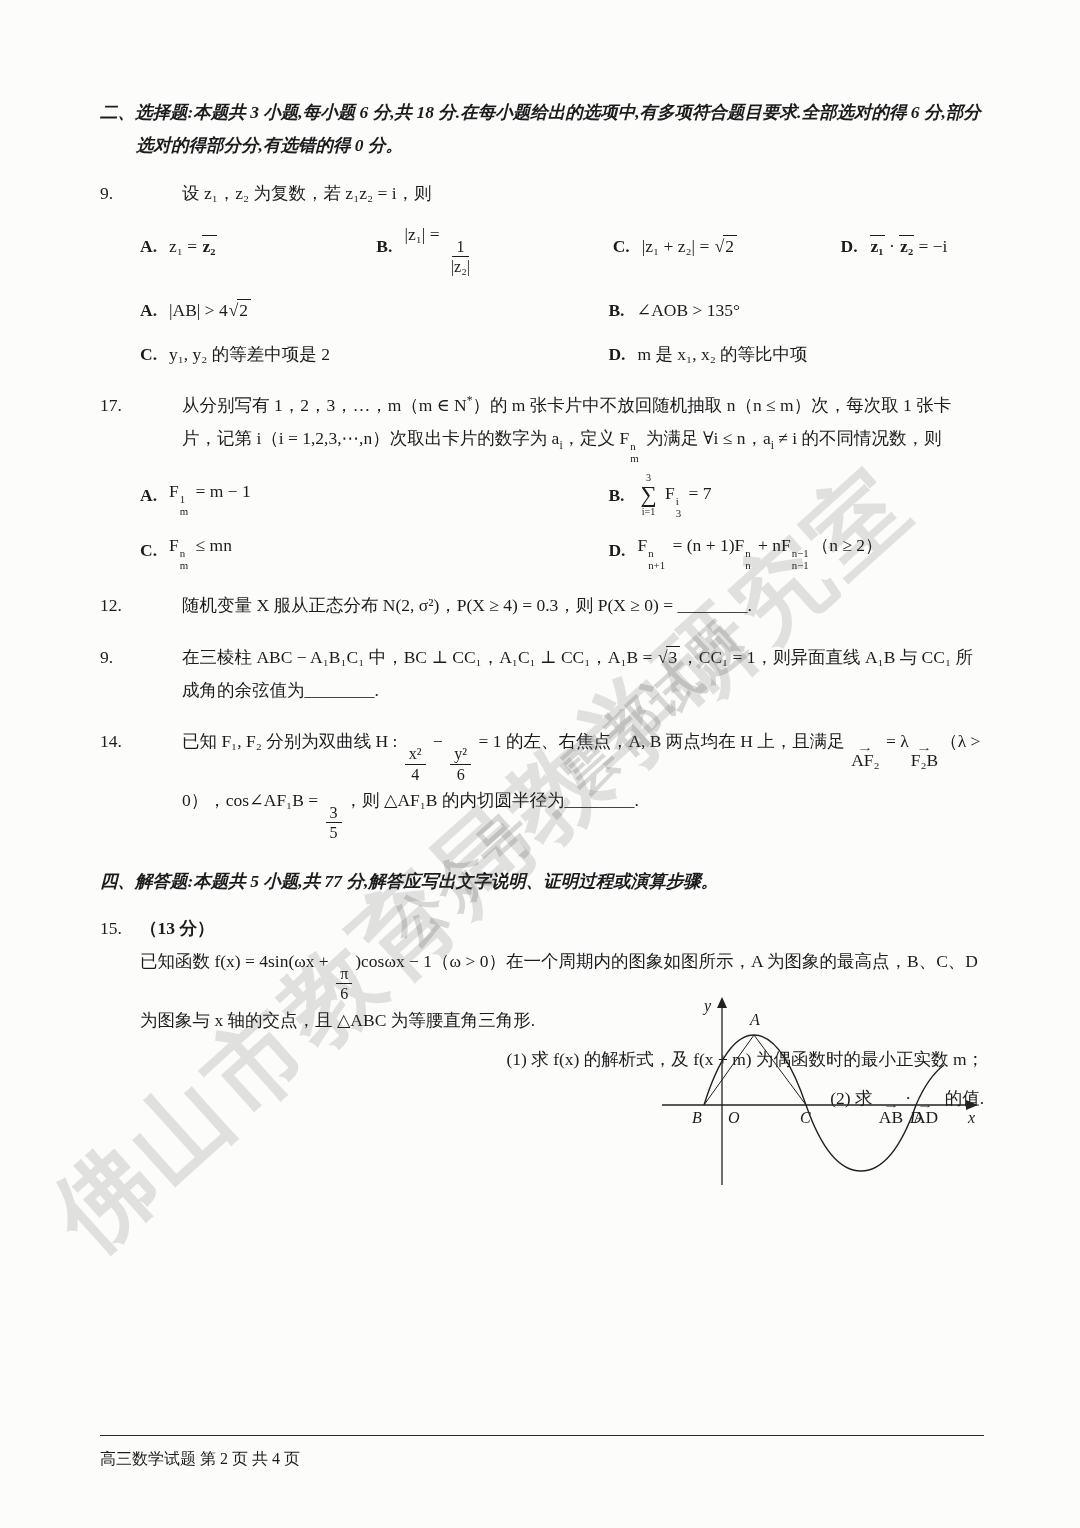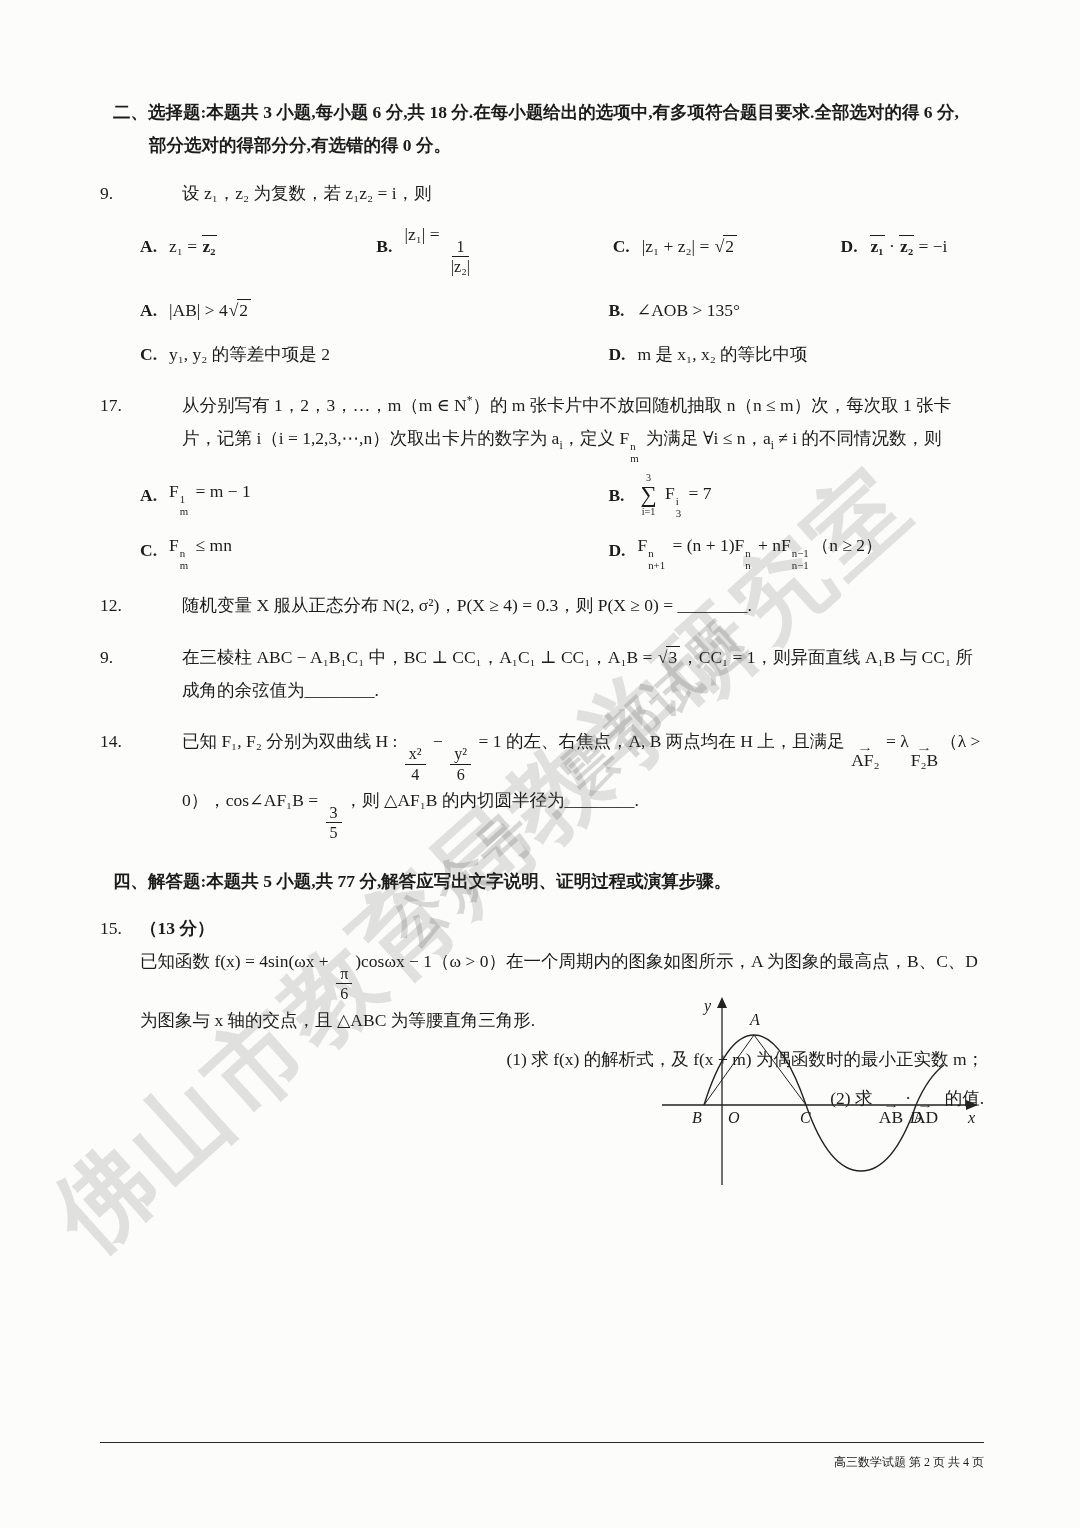--- a/index.html
+++ b/index.html
@@ -21,21 +21,21 @@
   .watermark{
     position:absolute;white-space:nowrap;font-weight:700;
     pointer-events:none;z-index:5;
   }
   .wm1{left:70px;top:1140px;transform:rotate(-42deg);transform-origin:0 50%;
        font-size:96px;letter-spacing:5px;color:rgba(70,70,70,0.15);}
   .wm2{left:400px;top:885px;transform:rotate(-42deg);transform-origin:0 50%;
        font-size:54px;letter-spacing:3px;color:rgba(70,70,70,0.20);}
 
   
-  .section-header{font-weight:700;padding-left:36px;text-indent:-36px;margin:22px 13px 14px;}
+  .section-header{font-weight:700;padding-left:36px;text-indent:-36px;margin:22px 0 14px;font-style:italic;}
   .section-header:first-child{margin-top:0;}
   .question{margin-bottom:18px;}
   .qrow{display:flex;align-items:baseline;}
   .qnum{flex:0 0 40px;}
   .qstem{flex:1;margin-left:42px;}
   .qscore{font-weight:700;}
 
   .opts{padding-left:40px;margin:8px 0 4px;}
   .opts4{display:grid;grid-template-columns:28% 28% 27% 17%;}
   .opts2{display:grid;grid-template-columns:55.5% 44.5%;row-gap:10px;}
@@ -62,21 +62,21 @@
   sub,sup{font-size:0.66em;}
 
   
   .q15-body{padding-left:40px;position:relative;min-height:300px;}
   .q15-item{margin-top:6px;text-align:right;}
   .graph{position:absolute;right:0;top:48px;}
   .graph text{font-family:"Liberation Serif","DejaVu Serif",serif;font-size:16px;font-style:italic;fill:#1c1c1c;}
 
   
   .footer{position:absolute;left:100px;right:96px;bottom:54px;z-index:2;
-          border-top:1.6px solid #2a2a2a;text-align:right;padding-top:8px;font-size:12px;}
+          border-top:1.6px solid #2a2a2a;text-align:left;padding-top:8px;font-size:16px;}
 </style>
 </head>
 <body>
 
 <div class="page">
 
   <div class="watermark wm1">佛山市教育局教学研究室</div>
   <div class="watermark wm2">公众号：雲都试题</div>
 
   <div class="content">

